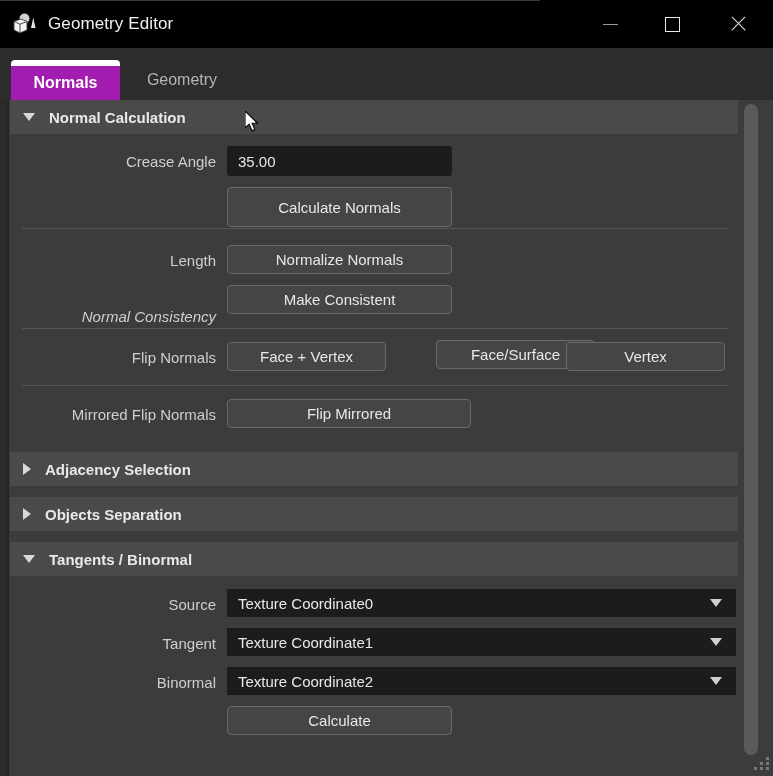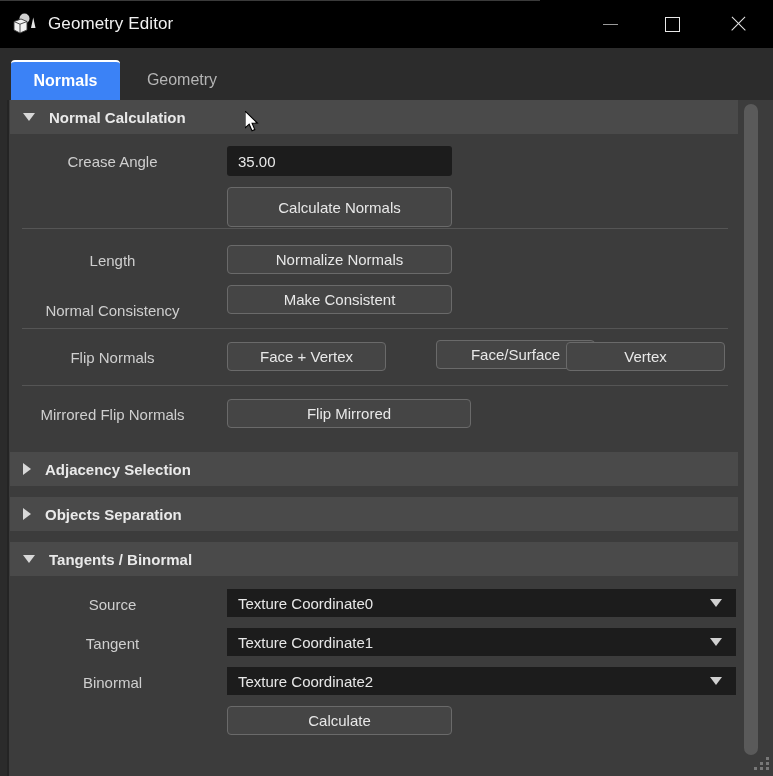--- a/index.html
+++ b/index.html
@@ -123,24 +123,24 @@
     height: 40px;
     display: flex;
     align-items: center;
     justify-content: center;
     font-size: 16px;
     box-sizing: border-box;
   }
   .tab.active {
     left: 11px;
     width: 109px;
-    background: #3b82f6;
+    background: #a21caf;
     color: #ffffff;
     font-weight: bold;
-    border-top: 2px solid #ffffff;
+    border-top: 6px solid #ffffff;
     border-top-left-radius: 4px;
     border-top-right-radius: 4px;
   }
   .tab.inactive {
     left: 128px;
     width: 108px;
     color: #b5b5b5;
     background: transparent;
   }
 
@@ -180,21 +180,21 @@
   .tri.right {
     border-top: 6.5px solid transparent;
     border-bottom: 6.5px solid transparent;
     border-left: 8px solid #d8d8d8;
   }
 
   .row-label {
     position: absolute;
     color: #cfcfcf;
     font-size: 15px;
-    text-align: center;
+    text-align: right;
     white-space: nowrap;
   }
 
   .textfield {
     position: absolute;
     background: #1c1c1c;
     border: none;
     border-radius: 3px;
     color: #e8e8e8;
     font-size: 15px;
@@ -347,21 +347,21 @@
       <span>Calculate Normals</span>
     </div>
 
     <div class="sep" style="left:13px; top:128px; width:706px;"></div>
 
     <div class="row-label" style="left:0px; top:152px; width:207px;">Length</div>
     <div class="btn" style="left:218px; top:145px; width:225px; height:29px;">
       <span>Normalize Normals</span>
     </div>
 
-    <div class="row-label" style="left:0px; top:202px; width:207px;">Normal Consistency</div>
+    <div class="row-label" style="left:0px; top:208px; width:207px;font-style:italic;">Normal Consistency</div>
     <div class="btn" style="left:218px; top:185px; width:225px; height:29px;">
       <span>Make Consistent</span>
     </div>
 
     <div class="sep" style="left:13px; top:228px; width:706px;"></div>
 
     <div class="row-label" style="left:0px; top:249px; width:207px;">Flip Normals</div>
     <div class="btn" style="left:218px; top:242px; width:159px; height:29px;">
       <span>Face + Vertex</span>
     </div>

